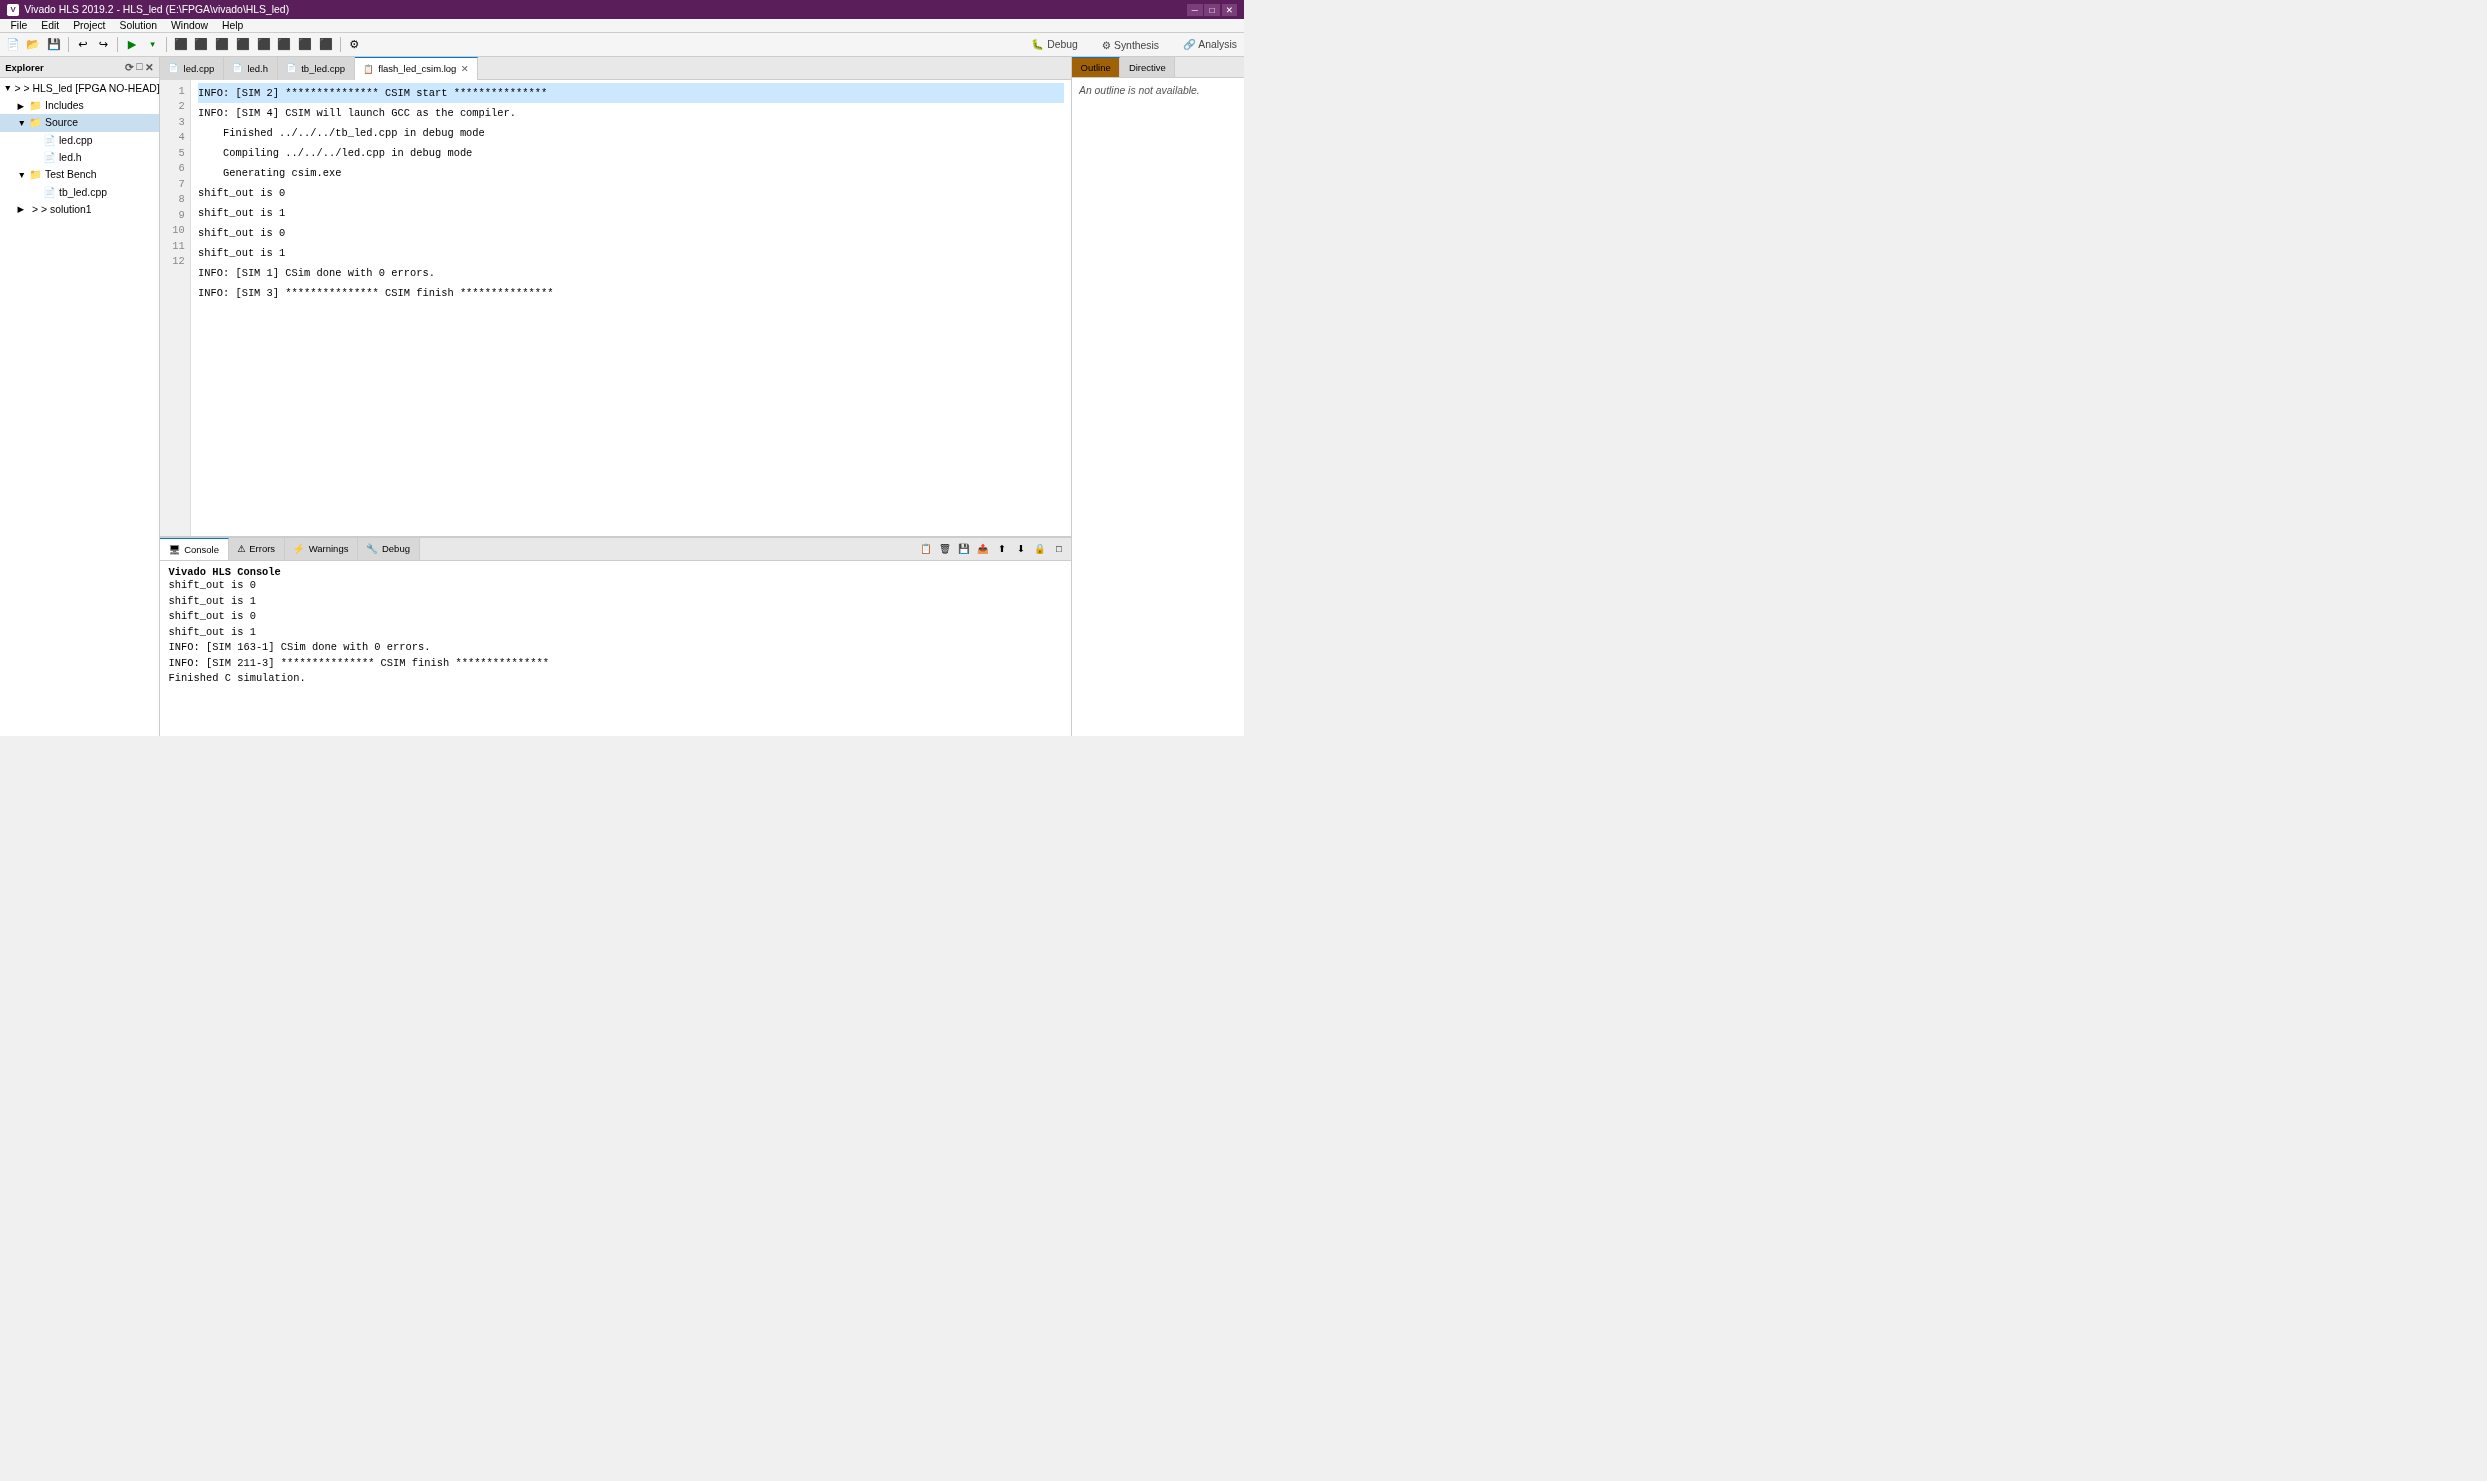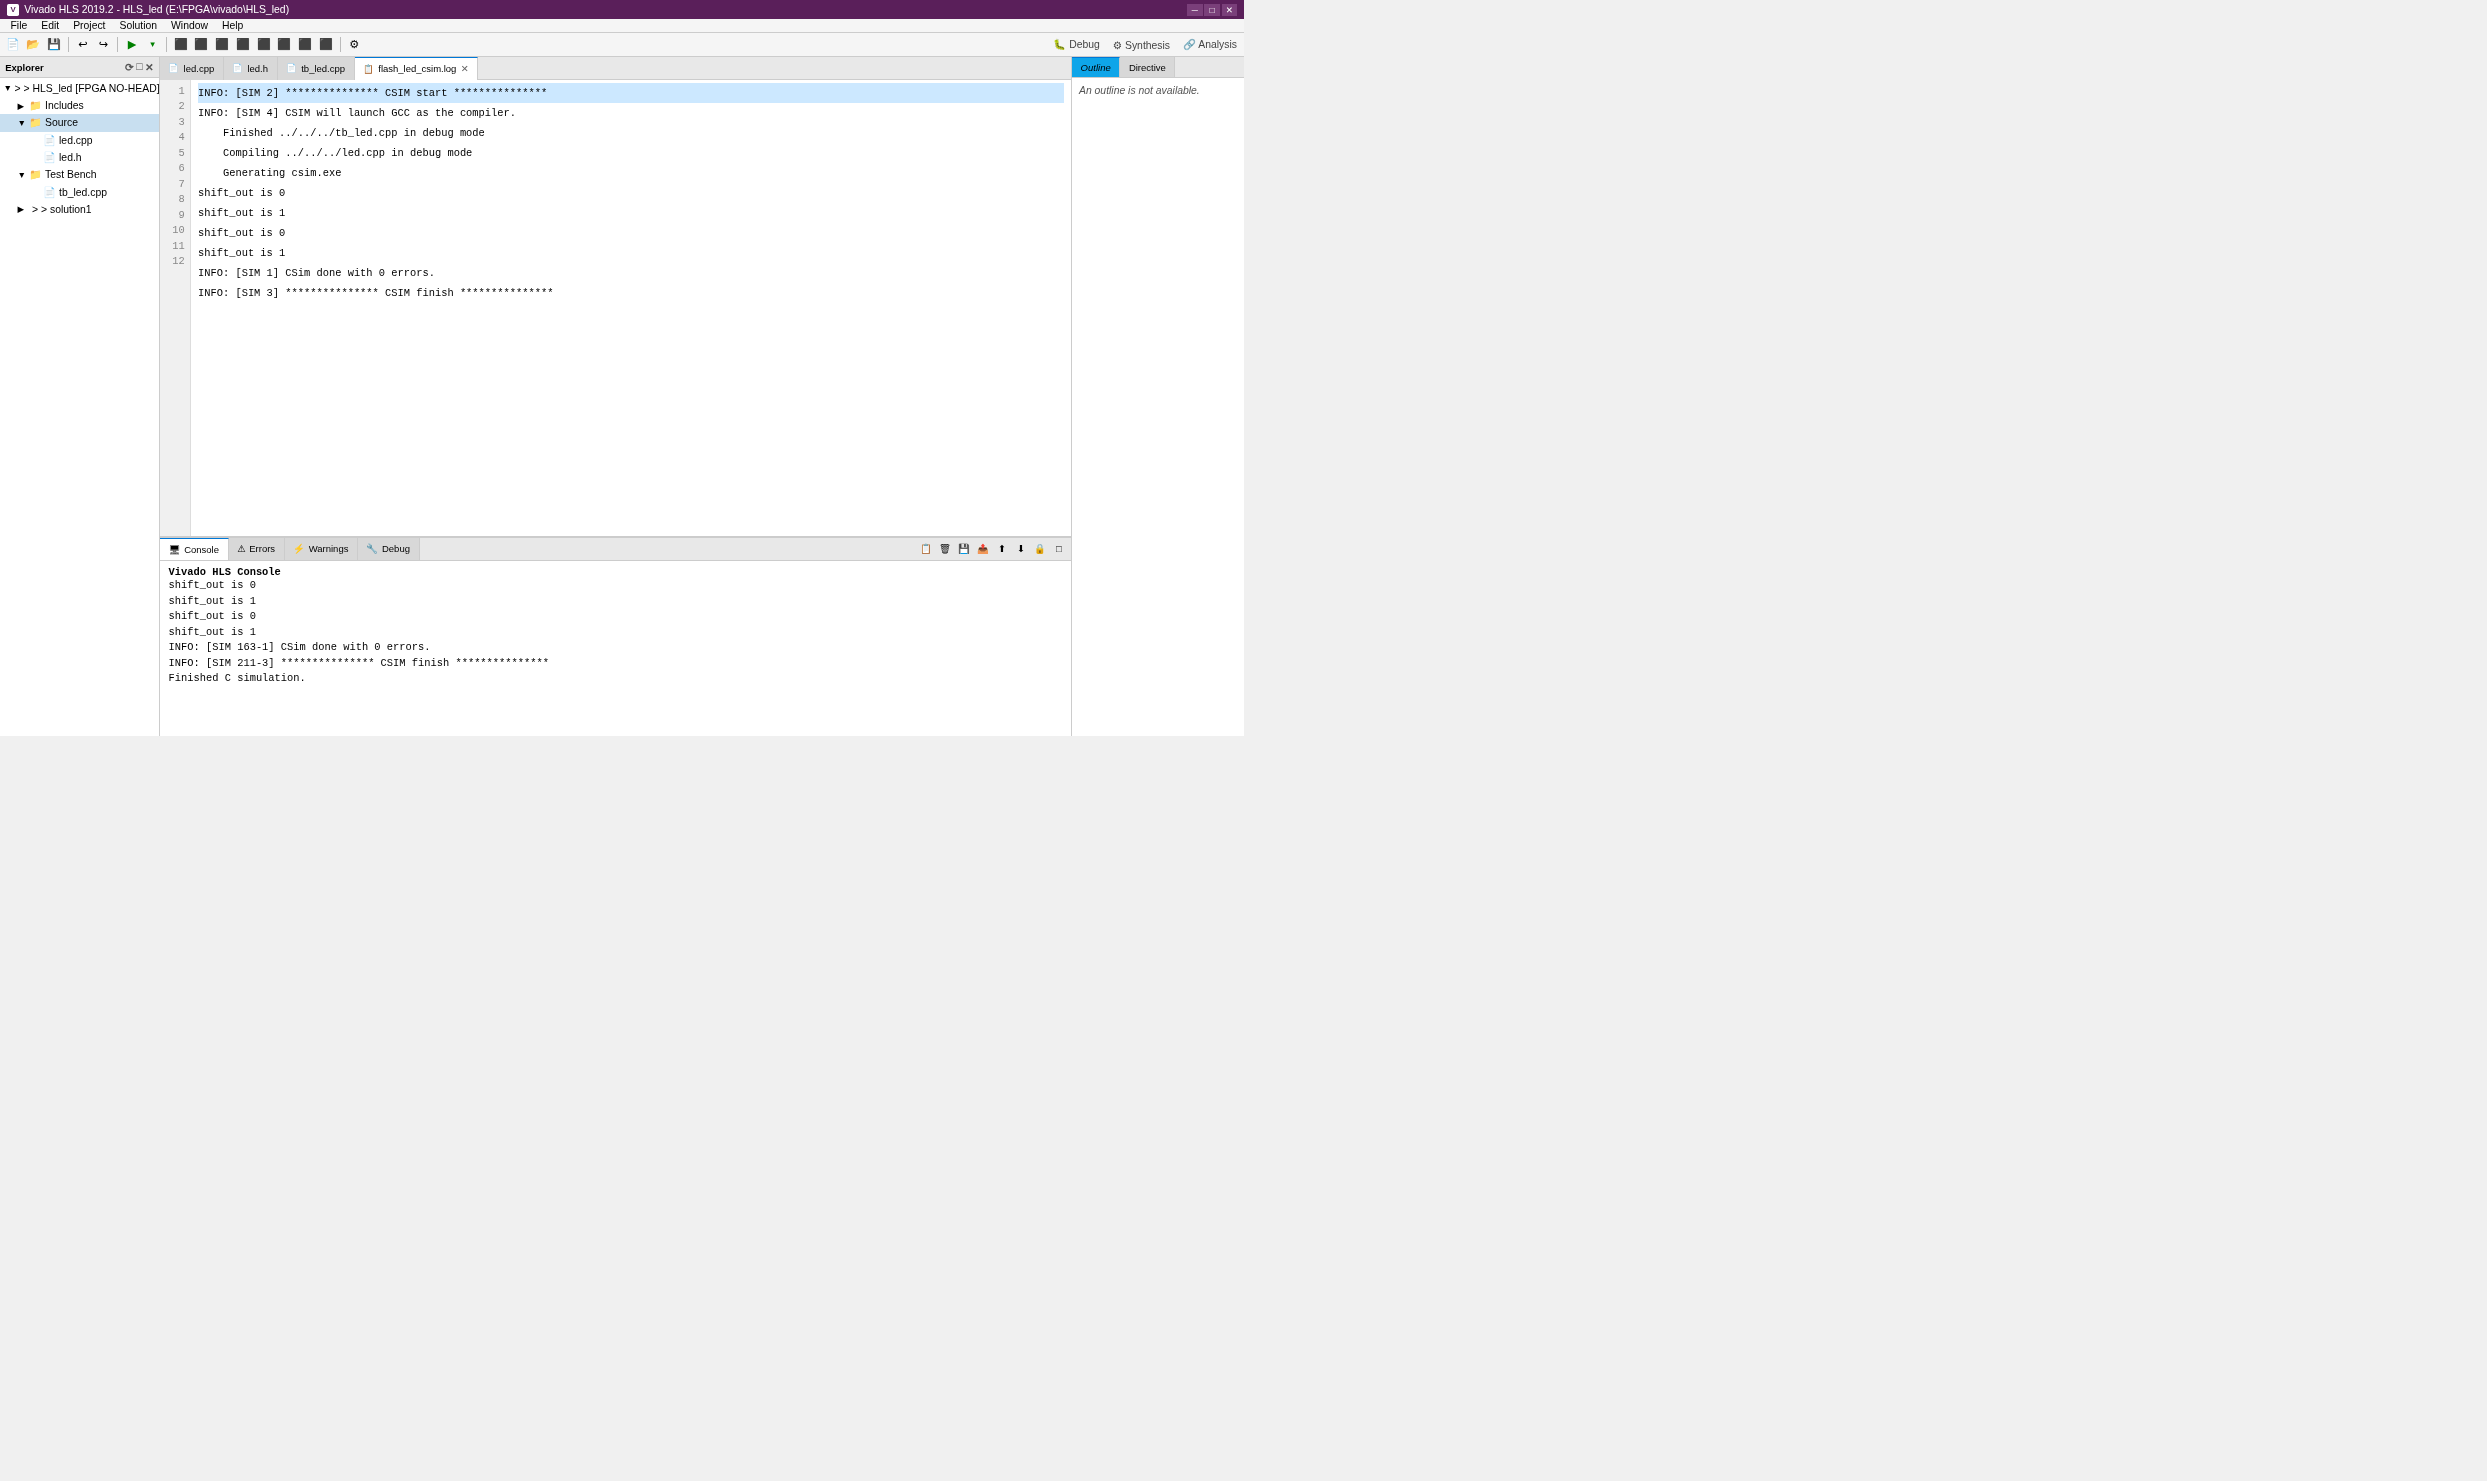--- a/index.html
+++ b/index.html
@@ -56,21 +56,21 @@
       gap: 1.7px;
     }
     .toolbar-btn {
       width: 19px; height: 19px;
       border: none; background: transparent;
       cursor: pointer; display: flex; align-items: center; justify-content: center;
       font-size: 11.2px; border-radius: 1.7px;
     }
     .toolbar-separator { width: 0.9px; height: 15.5px; background: #bbb; margin: 0 2.6px; }
     .toolbar-spacer { flex: 1; }
-    .toolbar-right { display: flex; align-items: center; gap: 6px; }
+    .toolbar-right { display: flex; align-items: center; gap: 17px; }
     .toolbar-label { font-size: 10.4px; color: #444; padding: 0 3.5px; cursor: pointer; }
 
     
     .main-layout {
       display: flex;
       height: calc(741px - 19px - 19px - 24px);
     }
 
     
     .left-panel {
@@ -281,23 +281,22 @@
     .right-tab {
       display: flex;
       align-items: center;
       padding: 0 8.6px;
       font-size: 9.5px;
       cursor: pointer;
       border-right: 0.9px solid #ccc;
       background: #d8d8d8;
     }
     .right-tab.active {
-      background: #0ea5e9;
+      background: #a16207;
       border-top: 0.9px solid #0078d7;
-      font-style: italic;
     }
     .right-panel-content {
       padding: 7px;
       font-size: 10.4px;
       color: #555;
       font-style: italic;
     }
 
     
     ::-webkit-scrollbar { width: 8.6px; height: 8.6px; }

